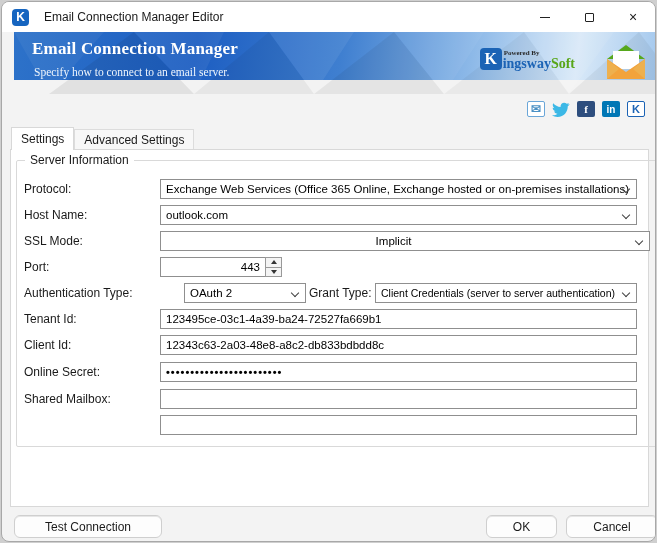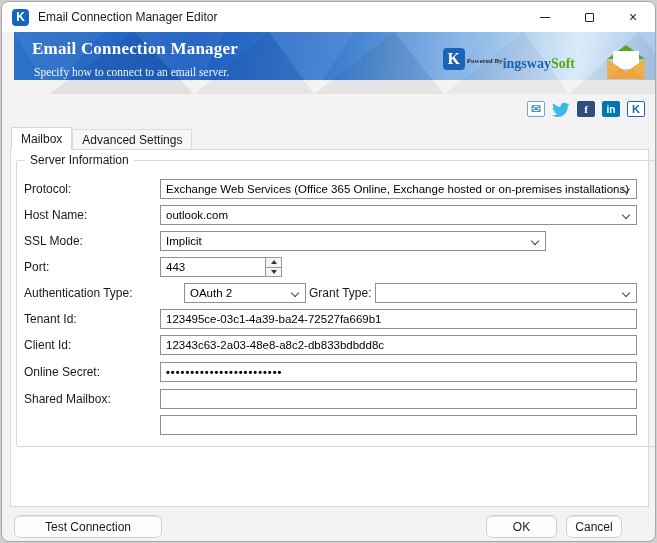--- a/index.html
+++ b/index.html
@@ -7,37 +7,37 @@
   .window{
     position:relative; width:655px; height:541px; margin:1px;
     background:#f3f3f3; border:1px solid #a8a8a8; border-radius:8px; overflow:hidden;
   }
   
   .titlebar{ position:absolute; left:0; top:0; width:100%; height:30px; background:#ffffff;
     display:flex; align-items:center; }
   .appicon{ width:17px; height:17px; margin-left:10px; border-radius:4px;
     background:#1565c0; color:#fff; font-weight:bold; font-size:12px;
     display:flex; align-items:center; justify-content:center; }
-  .wtitle{ margin-left:9px; font-size:12px; color:#1a1a1a; }
+  .wtitle{ margin-left:15px; font-size:12px; color:#1a1a1a; }
   .wbtns{ margin-left:auto; display:flex; height:100%; }
   .wbtn{ width:44px; height:100%; display:flex; align-items:center; justify-content:center;
     color:#222; font-size:13px; }
   .ico-min{ width:10px; height:1px; background:#222; }
   .ico-max{ width:9px; height:9px; border:1px solid #222; border-radius:1px; }
   .ico-close{ font-size:14px; line-height:1; }
   
   .banner{ position:absolute; left:12px; top:30px; width:100%; height:48px;
     background:linear-gradient(97deg,#2d72c9 0%,#1d5ec2 28%,#3f7fd0 50%,#8db9e8 70%,#d9e9f8 86%,#9dc4ec 100%);font-family:Liberation Serif, serif; }
   .banner svg.facets{ position:absolute; inset:0; }
   .btitle{ position:absolute; left:18px; top:7px; color:#ffffff; font-size:17px; font-weight:bold; letter-spacing:.2px; }
   .bsub{ position:absolute; left:20px; top:34px; color:#eef5fc; font-size:11.5px; }
   .kslogo{ position:absolute; right:92px; top:16px; display:flex; align-items:flex-end; }
   .ksk{ width:22px; height:22px; border-radius:4px; background:#1b63b5; color:#fff;
     font-weight:bold; font-size:16px; display:flex; align-items:center; justify-content:center; }
-  .kstext{ display:flex; flex-direction:row; margin-left:1px; }
+  .kstext{ display:flex; flex-direction:column; margin-left:1px; }
   .kspow{ font-size:7px; color:#2a2a2a; font-weight:bold; margin-left:1px; }
   .ksname{ font-size:14px; font-weight:bold; line-height:13px; }
   .ksname .blue{ color:#1b63b5; }
   .ksname .green{ color:#58a618; }
   .mailicon{ position:absolute; right:20px; top:11px; width:42px; height:38px; }
   
   .socialband{ position:absolute; left:0; top:92px; width:100%; height:30px; background:#f3f3f3;
     display:flex; align-items:center; justify-content:flex-end; gap:7px; padding-right:10px; }
   .sicon{ width:18px; height:16px; display:flex; align-items:center; justify-content:center;
     font-size:11px; font-weight:bold; border-radius:2px; }
@@ -138,21 +138,21 @@
       <svg width="18" height="15" viewBox="0 0 16 13">
         <path d="M15.5 1.7c-.5.3-1.1.5-1.7.6C14.4 1.9 14.8 1.3 15 .7c-.6.3-1.2.6-1.9.7C12.5.8 11.7.4 10.8.4 9 .4 7.6 1.8 7.6 3.6c0 .2 0 .5.1.7C5 4.2 2.7 2.9 1.1 1 .8 1.5.7 2 .7 2.6c0 1.1.6 2.1 1.4 2.7-.5 0-1-.2-1.5-.4v.1c0 1.5 1.1 2.8 2.6 3.1-.3.1-.6.1-.8.1-.2 0-.4 0-.6-.1.4 1.3 1.6 2.2 3 2.2-1.1.9-2.5 1.4-4 1.4H0c1.4.9 3.1 1.4 4.9 1.4 5.9 0 9.1-4.9 9.1-9.1v-.4c.6-.5 1.1-1 1.5-1.6z" fill="#3cb8e6"></path>
       </svg>
     </div>
     <div class="sicon s-fb">f</div>
     <div class="sicon s-in">in</div>
     <div class="sicon s-ks">K</div>
   </div>
 
   <div class="tabs">
-    <div class="tab active">Mailbox</div>
+    <div class="tab active">Settings</div>
     <div class="tab inactive">Advanced Settings</div>
   </div>
   <div class="tabpanel"></div>
 
   <div class="groupbox">
     <span class="grouplabel">Server Information</span>
   </div>
 
   <div class="flabel" style="top:177px">Protocol:</div>
   <div class="ctl combo" style="left:158px; top:177px; width:477px;">
@@ -160,57 +160,58 @@
     <span class="chev"></span>
   </div>
 
   <div class="flabel" style="top:203px">Host Name:</div>
   <div class="ctl combo" style="left:158px; top:203px; width:477px;">
     <span>outlook.com</span>
     <span class="chev"></span>
   </div>
 
   <div class="flabel" style="top:229px">SSL Mode:</div>
-  <div class="ctl combo" style="left:158px; top:229px; width:386px;">
+  <div class="ctl combo" style="left:158px; top:229px; width:490px;justify-content:center;">
     <span>Implicit</span>
     <span class="chev"></span>
   </div>
 
   <div class="flabel" style="top:255px">Port:</div>
-  <input class="txt" style="left: 158px; top: 255px; width: 106px;" value="443">
+  <input class="txt" style="left: 158px; top: 255px; width: 106px; text-align: right;" value="443">
   <div class="spinner" style="left:263px; top:255px;">
     <div class="spinbtn">
         <span class="tri-up"></span>
       </div>
     <div class="spinbtn">
         <span class="tri-dn"></span>
       </div>
   </div>
 
   <div class="flabel" style="top:281px">Authentication Type:</div>
   <div class="ctl combo" style="left:158px; top:281px; width:122px;margin-left:24px;">
     <span>OAuth 2</span>
     <span class="chev"></span>
   </div>
   <div class="flabel" style="left:307px; top:281px">Grant Type:</div>
   <div class="ctl combo" style="left:373px; top:281px; width:262px; font-size:10.5px;">
+    <span>Client Credentials (server to server authentication)</span>
     <span class="chev"></span>
   </div>
 
   <div class="flabel" style="top:307px">Tenant Id:</div>
   <input class="txt" style="left: 158px; top: 307px; width: 477px;" value="123495ce-03c1-4a39-ba24-72527fa669b1">
 
   <div class="flabel" style="top:333px">Client Id:</div>
   <input class="txt" style="left: 158px; top: 333px; width: 477px;" value="12343c63-2a03-48e8-a8c2-db833bdbdd8c">
 
   <div class="flabel" style="top:360px">Online Secret:</div>
   <input class="txt secret" style="left: 158px; top: 360px; width: 477px;" value="••••••••••••••••••••••••">
 
   <div class="flabel" style="top:387px">Shared Mailbox:</div>
   <input class="txt" style="left: 158px; top: 387px; width: 477px;" value="">
 
   <input class="txt" style="left: 158px; top: 413px; width: 477px;" value="">
 
   <div class="btn" style="left:12px; top:513px; width:148px;">Test Connection</div>
   <div class="btn" style="left:484px; top:513px; width:71px;">OK</div>
-  <div class="btn" style="left:564px; top:513px; width:56px;">Cancel</div>
+  <div class="btn" style="left:564px; top:513px; width:92px;">Cancel</div>
 
 </div>
 
 </body></html>

